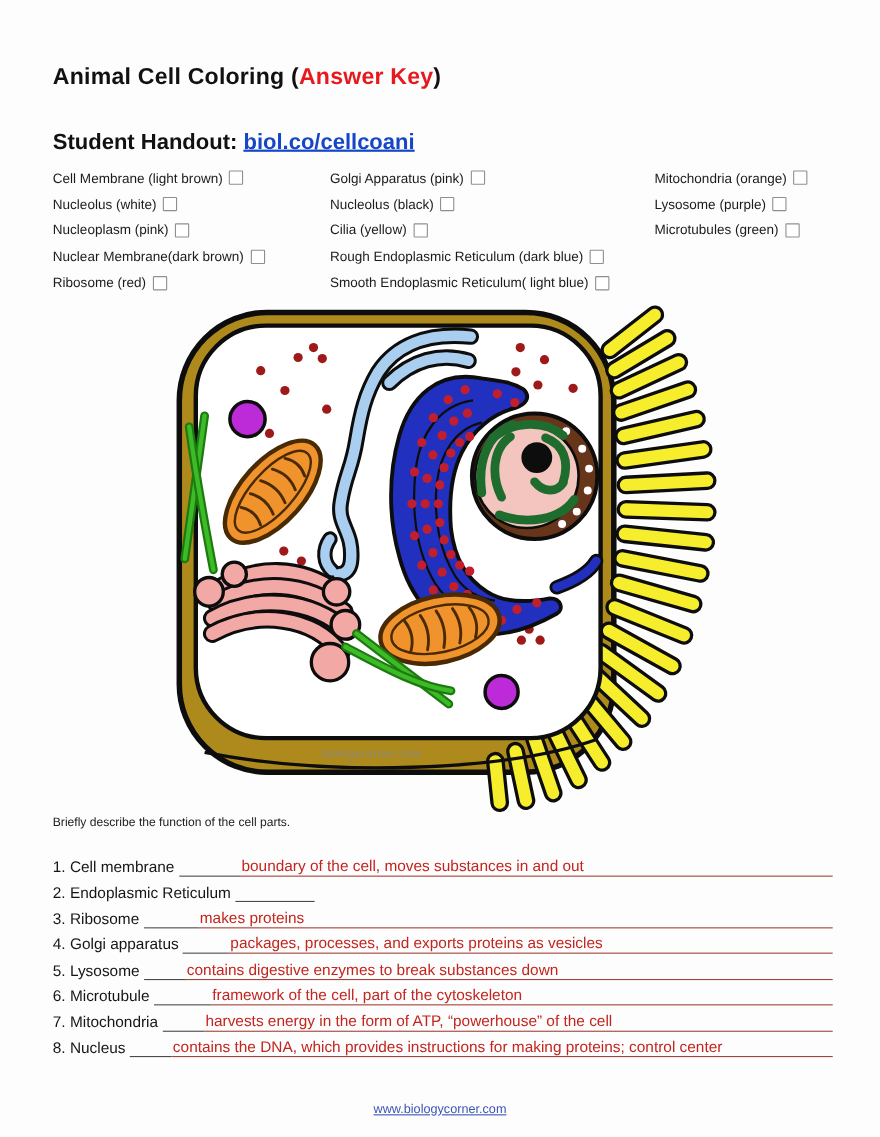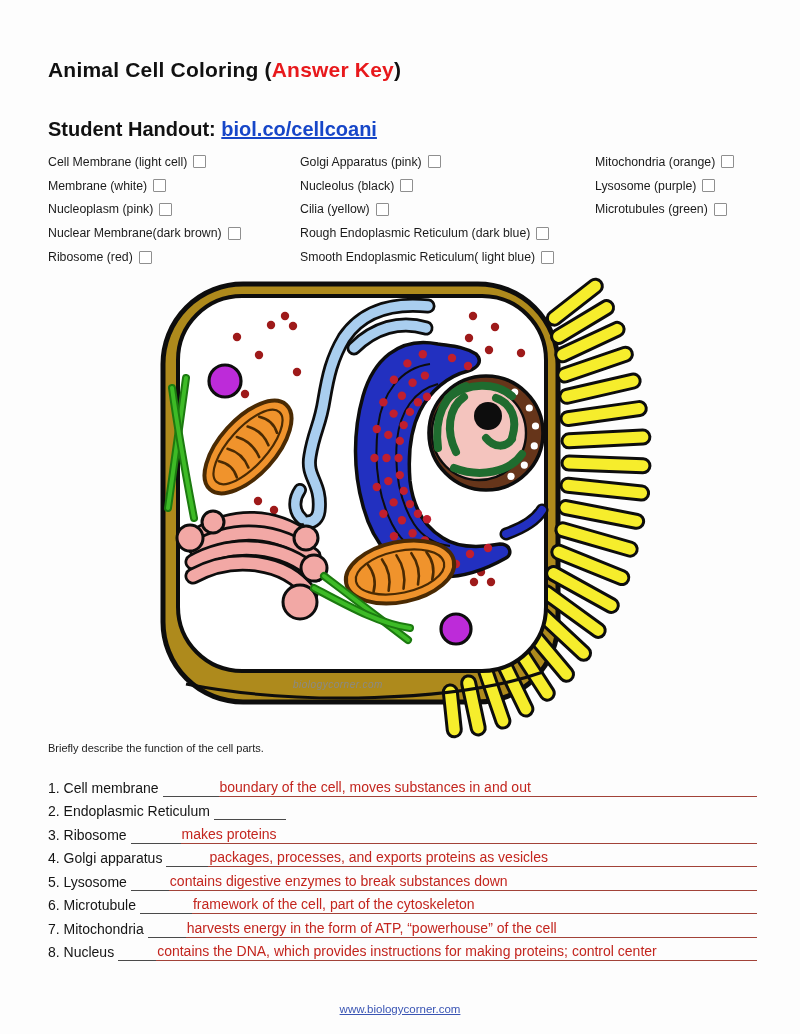--- a/index.html
+++ b/index.html
@@ -35,25 +35,25 @@
 
 <div id="page" style="--accent: #e8191c; --answer: #c3251e; --c-membrane: #ae8a1c; --c-cilia: #f6ed2c; --c-mito: #f0932c; --c-mito-line: #4a2a03; --c-rer: #2230c0; --c-ser: #a9ceef; --c-nucleoplasm: #f4c4be; --c-nucmem: #66351a; --c-chromo: #1f6c2f; --c-golgi: #f2a8a5; --c-lysosome: #bd2bd9; --c-microtubule: #3dbb26; --c-ribo: #9e1a1a; --c-erdot: #c11f2e;">
 
   <div id="title" class="abs"><span>Animal Cell Coloring (</span><span class="accent">Answer Key</span><span>)</span></div>
 
   <div id="handout" class="abs"><span>Student Handout: </span><a>biol.co/cellcoani</a></div>
 
   <div id="checklist" class="abs">
       <div class="check-col" style="left: 48px;">
         <div class="check-row">
-          <span>Cell Membrane (light cell)</span>
-          <span class="check-box"></span>
-        </div>
-        <div class="check-row">
-          <span>Membrane (white)</span>
+          <span>Cell Membrane (light brown)</span>
+          <span class="check-box"></span>
+        </div>
+        <div class="check-row">
+          <span>Nucleolus (white)</span>
           <span class="check-box"></span>
         </div>
         <div class="check-row">
           <span>Nucleoplasm (pink)</span>
           <span class="check-box"></span>
         </div>
         <div class="check-row">
           <span>Nuclear Membrane(dark brown)</span>
           <span class="check-box"></span>
         </div>

